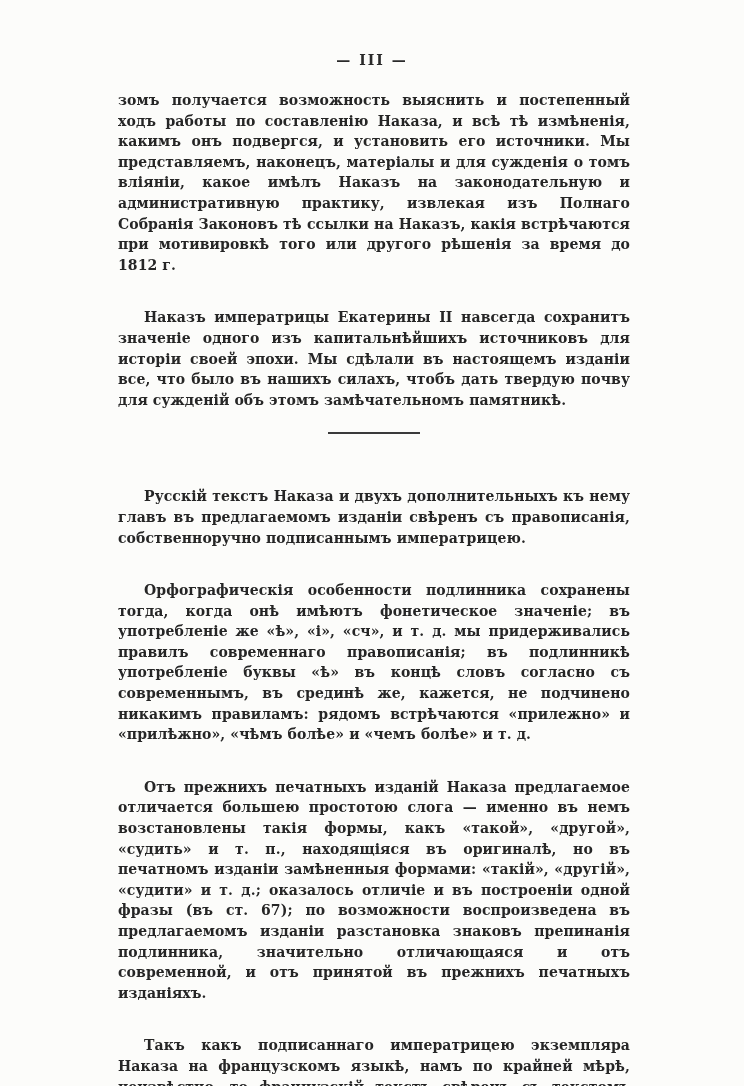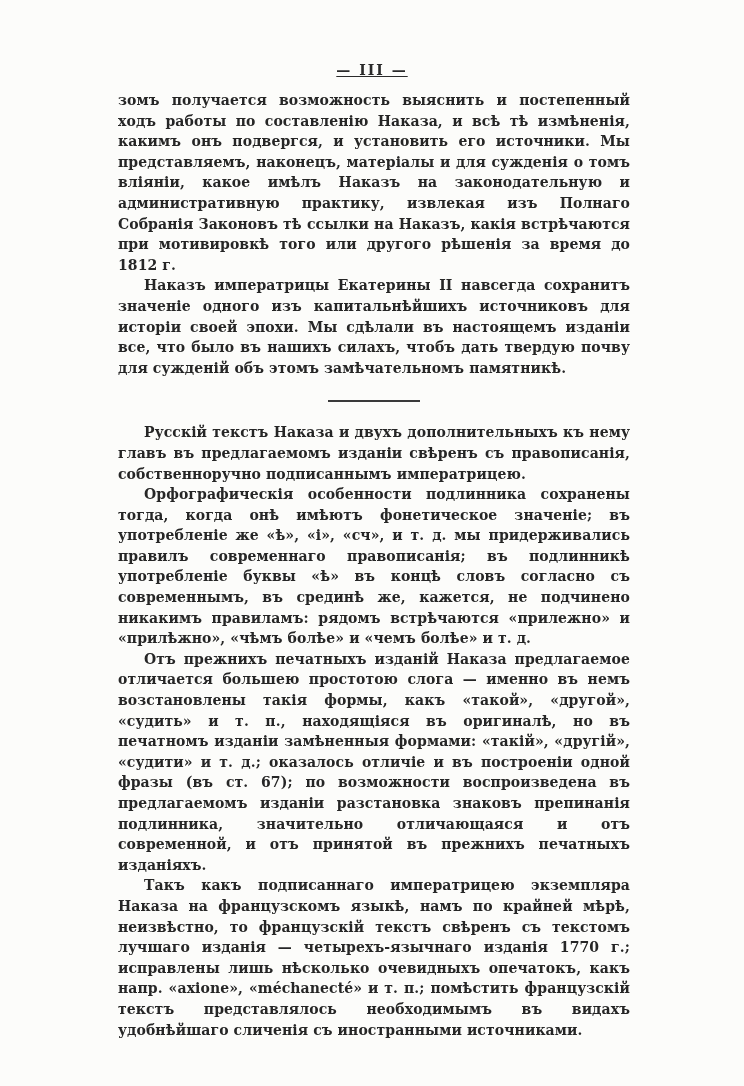--- a/index.html
+++ b/index.html
@@ -13,47 +13,47 @@
     height: 1086px;
     margin: 0 auto;
     background: #fcfcfa;
     box-shadow: 0 0 6px rgba(0,0,0,0.15);
     font-family: "DejaVu Serif", "Liberation Serif", serif;
     color: #252525;
     overflow: hidden;
   }
   .page-number {
     position: absolute;
-    top: 62px;
+    top: 52px;
     left: 0;
     width: 100%;
     text-align: center;
     font-size: 14px;
     font-weight: 600;
     letter-spacing: 2px;
     color: #2a2a2a;
-    text-decoration: underline;
   }
   .content {
     position: absolute;
     top: 90px;
     left: 118px;
     width: 512px;
   }
   .para {
     font-size: 14px;
     line-height: 20.6px;
     text-align: justify;
     font-weight: 600;
     letter-spacing: 0.1px;
     margin: 0;
     color: #262626;
   }
   .para.indented {
     text-indent: 26px;
+    margin-top: 32px;
   }
   .separator-block {
     height: 44px;
     position: relative;
   }
   .separator-rule {
     position: absolute;
     top: 50%;
     left: 50%;
     transform: translateX(-50%);

